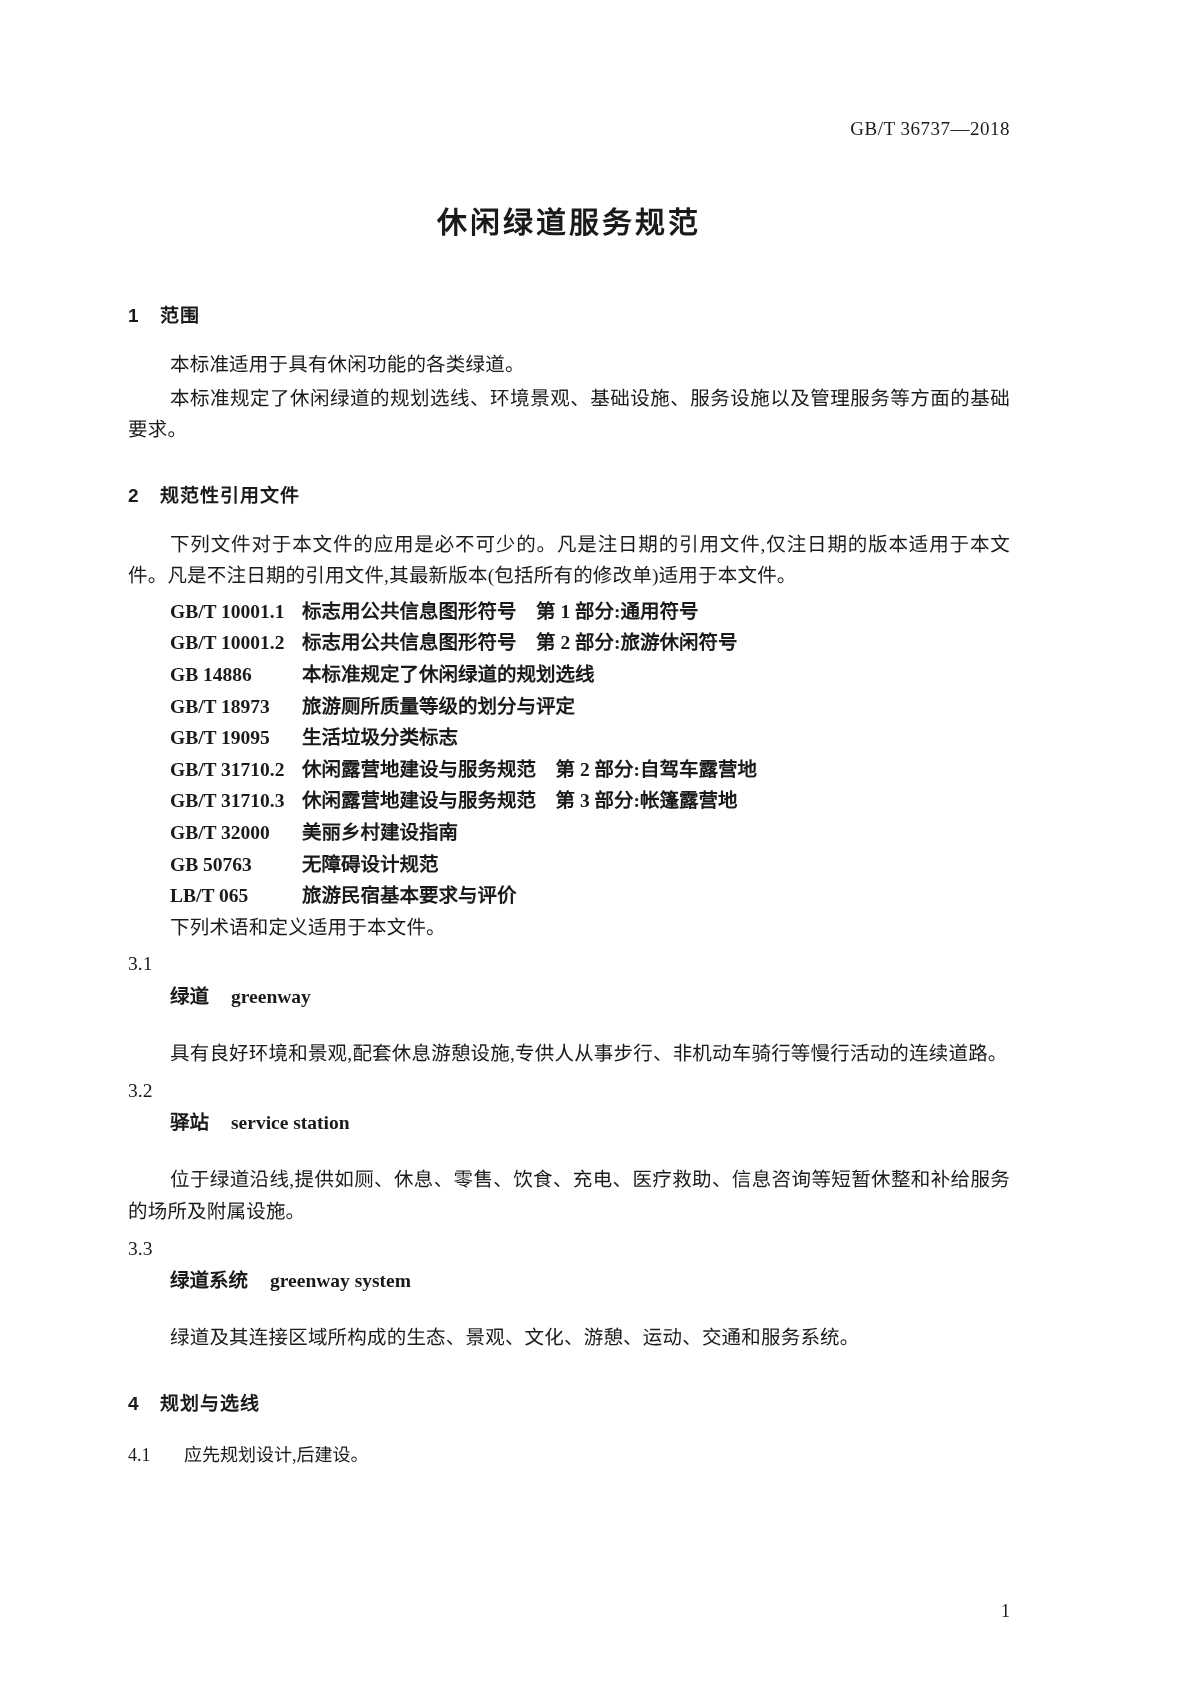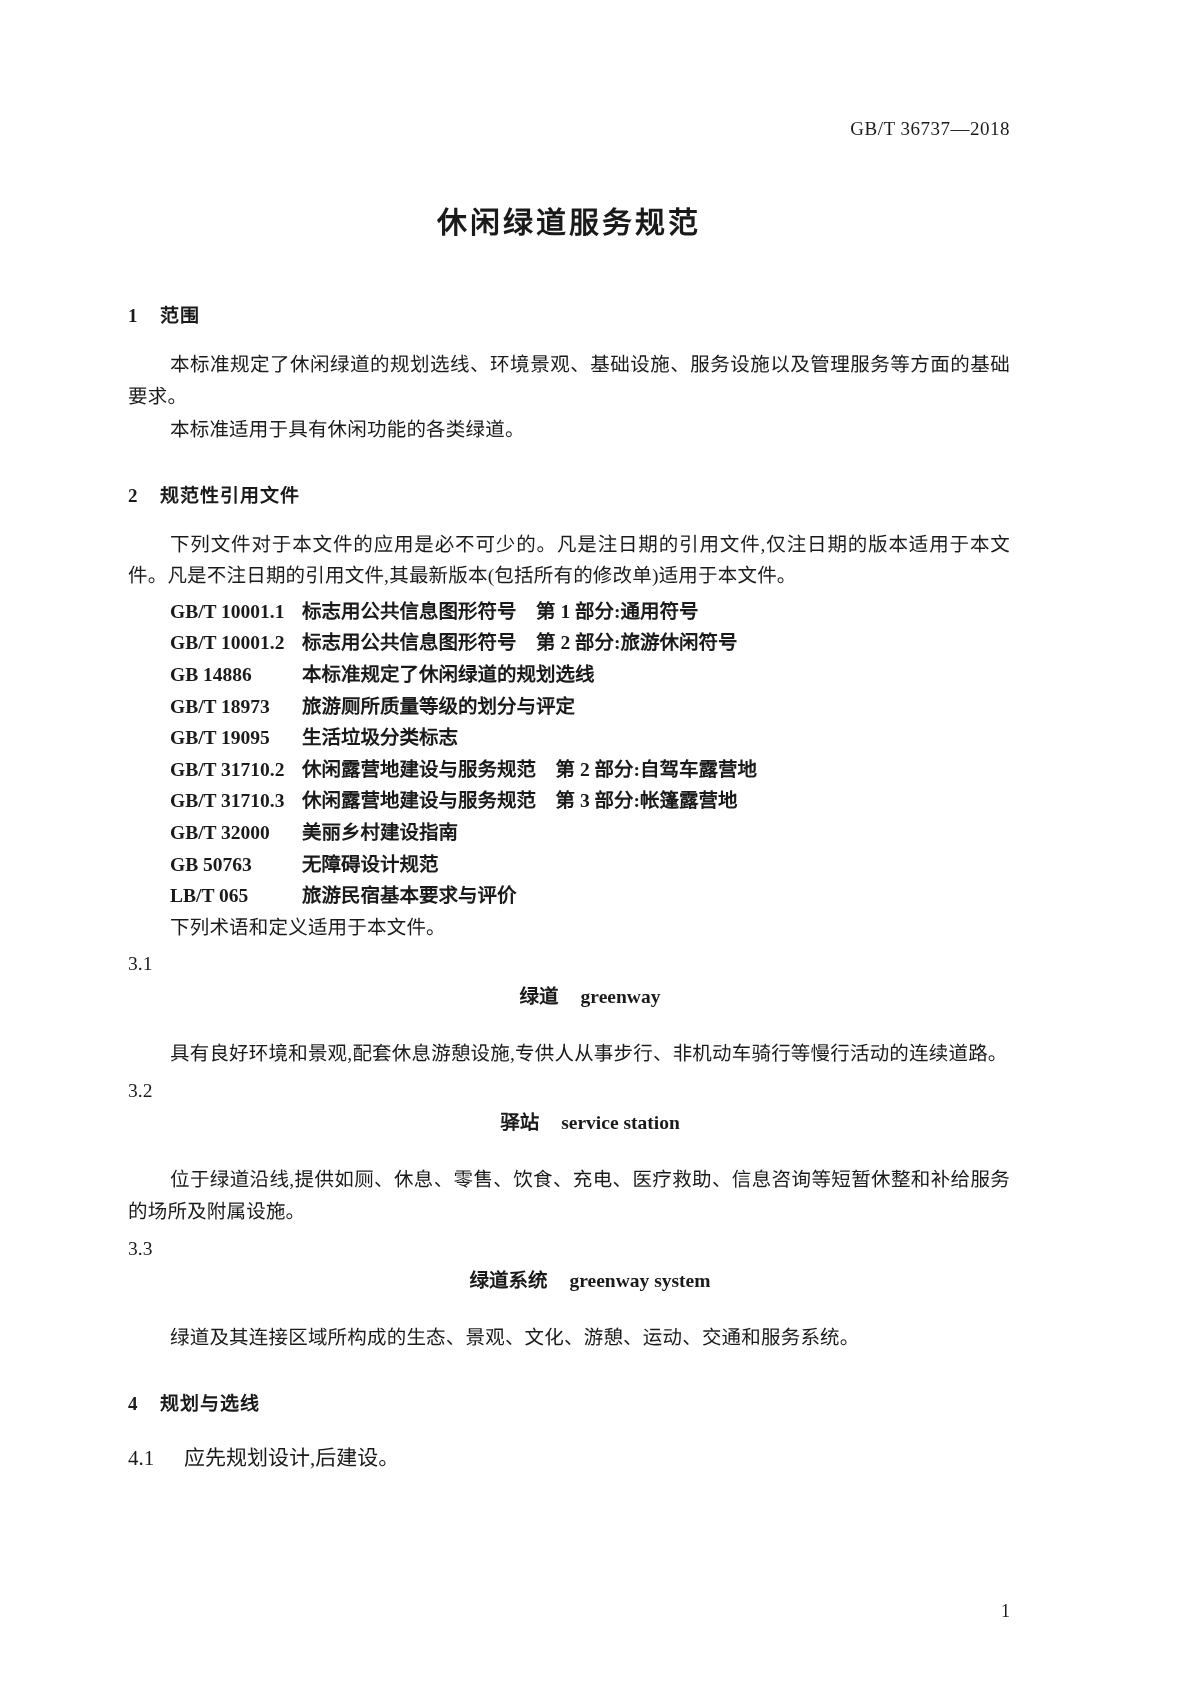--- a/index.html
+++ b/index.html
@@ -33,21 +33,21 @@
     text-align: center;
     font-size: 30px;
     font-weight: bold;
     letter-spacing: 3px;
     font-family: "DejaVu Sans", "Liberation Sans", sans-serif;
     margin: 0 0 58px 0;
   }
   .clause-heading {
     font-size: 19px;
     font-weight: bold;
-    font-family: Liberation Serif, serif;
+    font-family: Liberation Sans, sans-serif;
     letter-spacing: 1px;
     margin: 34px 0 22px 0;
   }
   .clause-heading .num {
     display: inline-block;
     width: 32px;
   }
   p {
     margin: 0 0 2px 0;
     font-size: 19.5px;
@@ -79,38 +79,37 @@
     line-height: 1.5;
     margin-top: 6px;
   }
   .term-name {
     font-size: 19.5px;
     font-weight: bold;
     font-family: "DejaVu Sans", "Liberation Sans", sans-serif;
     padding-left: 42px;
     line-height: 1.62;
     margin-top: 2px;
-    text-align: center;
   }
   .term-name .en {
     font-family: "Liberation Serif", "DejaVu Serif", serif;
     font-weight: bold;
     padding-left: 22px;
   }
   .term-def {
     padding-left: 42px;
     text-indent: 0;
     margin-top: 26px;
   }
   .term-def.wrap {
     padding-left: 0;
     text-indent: 42px;
   }
   .sub-clause {
-    font-size: 21px;
+    font-size: 18px;
     line-height: 1.62;
     margin-top: 26px;
   }
   .sub-clause .sc-num {
     display: inline-block;
     width: 56px;
   }
   .page-number {
     position: absolute;
     right: 128px;
@@ -126,22 +125,22 @@
 
   <div class="header">
     <span>GB/T 36737—2018</span>
   </div>
 
   <h1 class="doc-title">休闲绿道服务规范</h1>
 
   <div class="clause-heading">
     <span class="num">1</span><span>范围</span>
   </div>
+  <p class="indent">本标准适用于具有休闲功能的各类绿道。</p>
   <p class="indent">本标准规定了休闲绿道的规划选线、环境景观、基础设施、服务设施以及管理服务等方面的基础要求。</p>
-  <p class="indent">本标准适用于具有休闲功能的各类绿道。</p>
 
   <div class="clause-heading">
     <span class="num">2</span><span>规范性引用文件</span>
   </div>
   <p class="indent">下列文件对于本文件的应用是必不可少的。凡是注日期的引用文件,仅注日期的版本适用于本文件。凡是不注日期的引用文件,其最新版本(包括所有的修改单)适用于本文件。</p>
   <ul class="ref-list">
     <li><span class="ref-code">GB/T 10001.1</span><span>标志用公共信息图形符号　第 1 部分:通用符号</span></li>
     <li><span class="ref-code">GB/T 10001.2</span><span>标志用公共信息图形符号　第 2 部分:旅游休闲符号</span></li>
     <li><span class="ref-code">GB 14886</span><span>本标准规定了休闲绿道的规划选线</span></li>
     <li><span class="ref-code">GB/T 18973</span><span>旅游厕所质量等级的划分与评定</span></li>

